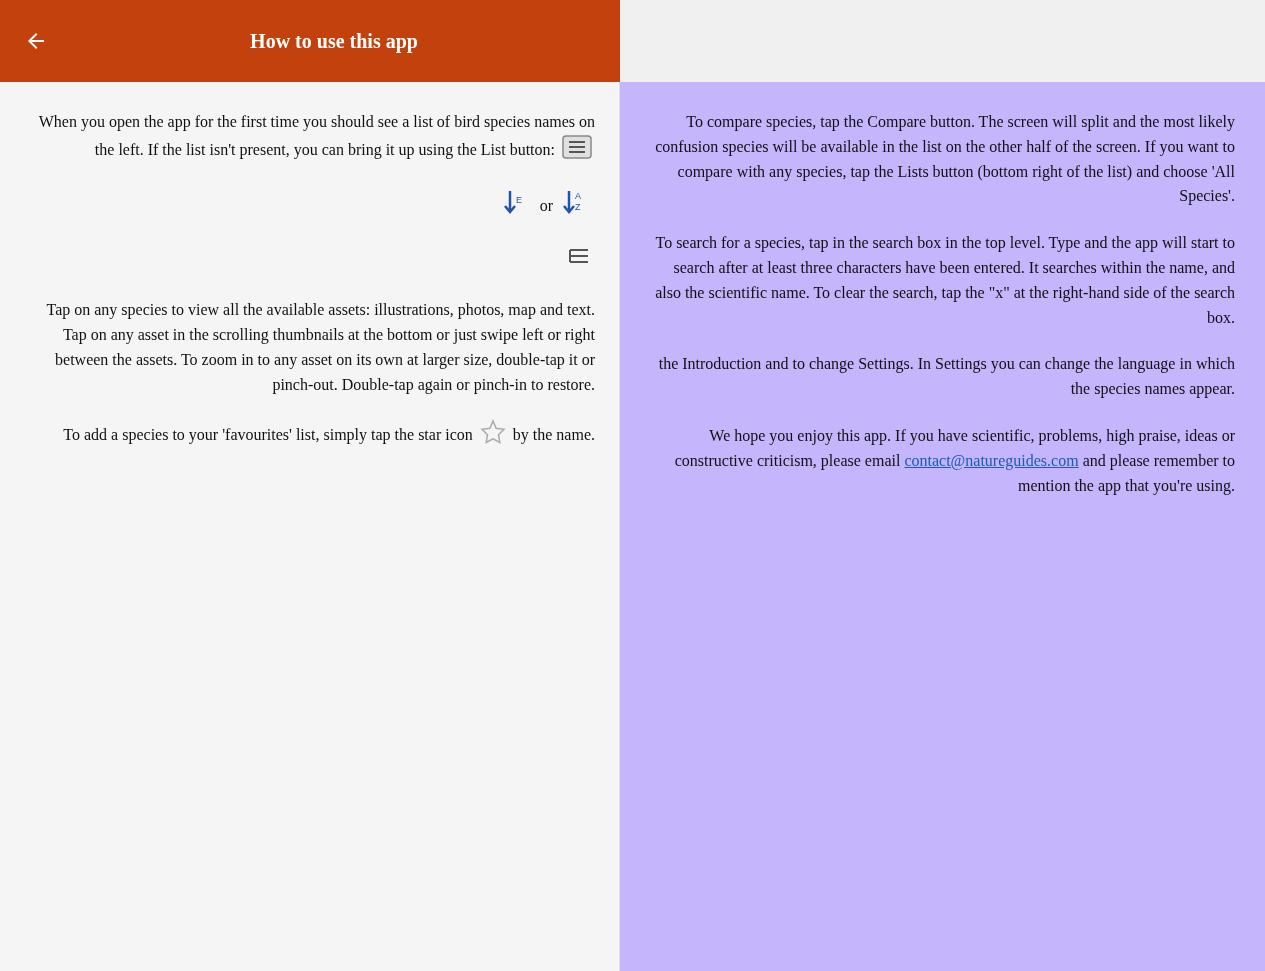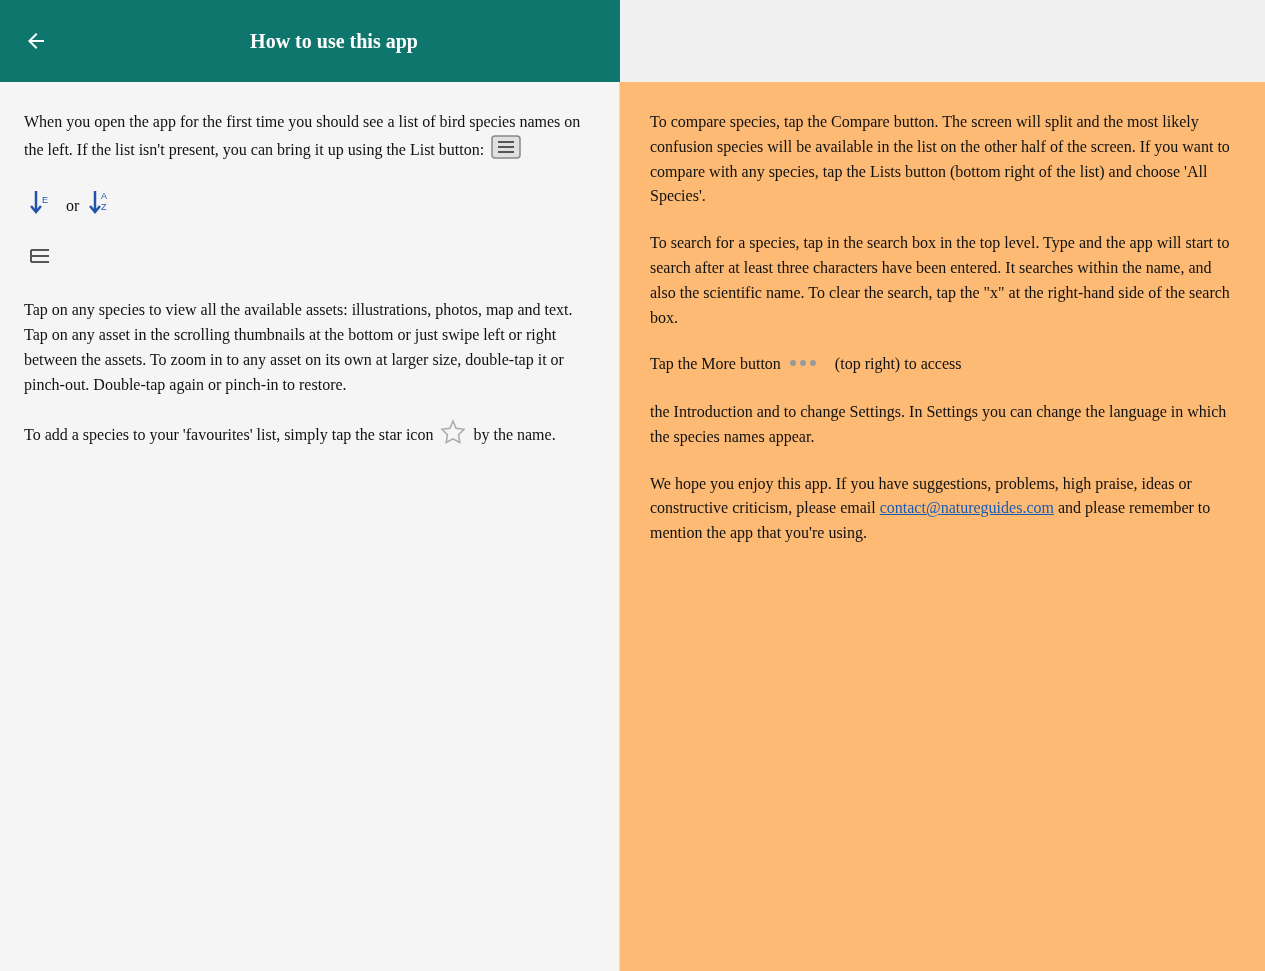--- a/index.html
+++ b/index.html
@@ -20,21 +20,21 @@
 
     .app-container {
       width: 100%;
       min-height: 971px;
       background: #f0f0f0;
       display: flex;
       flex-direction: column;
     }
 
     .header {
-      background: #0f766e;
+      background: #c2410c;
       width: 620px;
       height: 82px;
       display: flex;
       align-items: center;
       padding: 0 20px;
       gap: 16px;
     }
 
     .back-icon {
       color: #ffffff;
@@ -65,29 +65,30 @@
 
     .left-panel {
       width: 620px;
       background: #f5f5f5;
       padding: 28px 24px 28px 24px;
       border-right: 1px solid #ddd;
     }
 
     .right-panel {
       flex: 1;
-      background: #fdba74;
+      background: #c4b5fd;
       padding: 28px 30px 28px 30px;
     }
 
     .text-block {
       margin-bottom: 22px;
       font-size: 16px;
       line-height: 1.55;
       color: #111;
+      text-align: right;
     }
 
     .text-block:last-child {
       margin-bottom: 0;
     }
 
     .inline-icon {
       display: inline-block;
       vertical-align: middle;
       margin: 0 3px;
@@ -187,37 +188,25 @@
     <div class="right-panel">
 
       <div class="text-block">
         <span>To compare species, tap the Compare button. The screen will split and the most likely confusion species will be available in the list on the other half of the screen. If you want to compare with any species, tap the Lists button (bottom right of the list) and choose 'All Species'.</span>
       </div>
 
       <div class="text-block">
         <span>To search for a species, tap in the search box in the top level. Type and the app will start to search after at least three characters have been entered. It searches within the name, and also the scientific name. To clear the search, tap the "x" at the right-hand side of the search box.</span>
       </div>
 
-      <div class="text-block">
-        <span>Tap the More button </span>
-        <span class="inline-icon">
-          
-          <svg width="40" height="14" viewBox="0 0 40 14" xmlns="http://www.w3.org/2000/svg">
-            <circle cx="5" cy="7" r="3" fill="#999"></circle>
-            <circle cx="15" cy="7" r="3" fill="#999"></circle>
-            <circle cx="25" cy="7" r="3" fill="#999"></circle>
-          </svg>
-        </span>
-        <span> (top right) to access</span>
-      </div>
 
       <div class="text-block">
         <span>the Introduction and to change Settings. In Settings you can change the language in which the species names appear.</span>
       </div>
 
       <div class="text-block">
-        <span>We hope you enjoy this app. If you have suggestions, problems, high praise, ideas or constructive criticism, please email </span><a href="mailto:contact@natureguides.com" class="email-link">contact@natureguides.com</a><span> and please remember to mention the app that you're using.</span>
+        <span>We hope you enjoy this app. If you have scientific, problems, high praise, ideas or constructive criticism, please email </span><a href="mailto:contact@natureguides.com" class="email-link">contact@natureguides.com</a><span> and please remember to mention the app that you're using.</span>
       </div>
 
     </div>
 
   </div>
 </div>
 
 </body></html>

